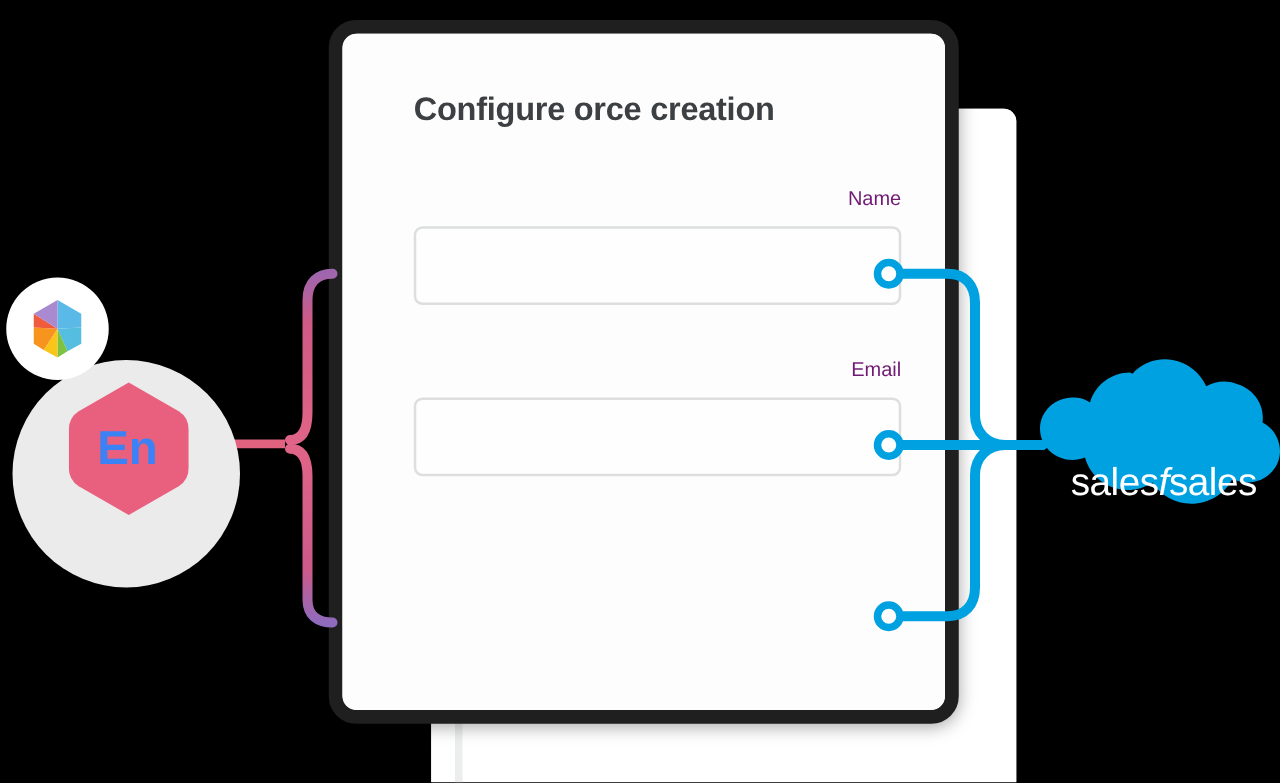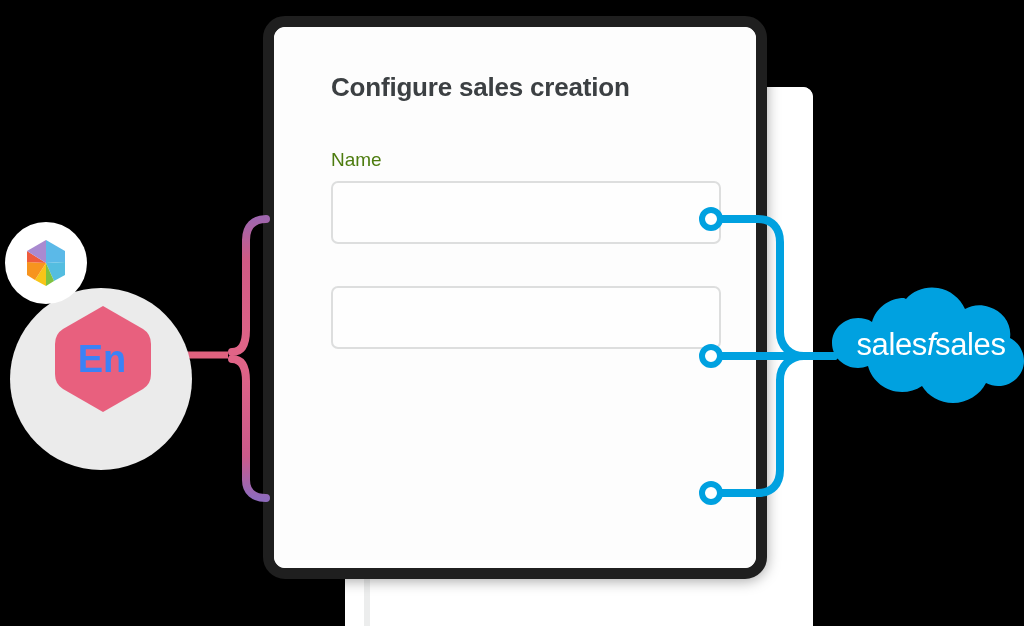--- a/index.html
+++ b/index.html
@@ -73,24 +73,25 @@
     letter-spacing: -0.2px;
     white-space: nowrap;
   }
 
   .field-group { position: absolute; left: 57px; width: 390px; }
   .field-group.g0 { top: 122px; }
   .field-group.g1 { top: 259px; }
   .field-group.g2 { top: 396px; }
 
   .field-label {
-    font-size: 19px;
-    color: #4d7c0f;
+    font-size: 16px;
+    color: #701a75;
     margin-bottom: 10px;
     line-height: 22px;
+    text-align: right;
   }
   .field-input {
     width: 100%;
     height: 63px;
     box-sizing: border-box;
     border: 2px solid #dddede;
     border-radius: 7px;
     background: #fefefe;
     outline: none;
     font-size: 16px;
@@ -162,21 +163,21 @@
     width: 192px;
     height: 118px;
   }
   .sf-label {
     position: absolute;
     left: 832px;
     top: 286px;
     width: 192px;
     height: 118px;
     display: flex;
-    align-items: center;
+    align-items: flex-end;
     justify-content: center;
     color: #ffffff;
     font-size: 31px;
     letter-spacing: -0.4px;
     padding-left: 6px;
     box-sizing: border-box;
   }
   .sf-label em { font-style: italic; }
 </style>
 </head>
@@ -185,28 +186,29 @@
 <div id="stage">
 
   <div class="ghost-card">
     <div class="ghost-card-inner"></div>
     <div class="ghost-card-seam"></div>
   </div>
 
   <div class="main-card">
     <div class="main-card-body">
 
-      <div class="card-title">Configure sales creation</div>
+      <div class="card-title">Configure orce creation</div>
 
       <div class="field-group g0">
         <div class="field-label">Name</div>
         <input class="field-input" type="text" placeholder="" style="">
       </div>
 
       <div class="field-group g1">
+        <div class="field-label">Email</div>
         <input class="field-input" type="text" placeholder="" style="">
       </div>
 
 
     </div>
   </div>
 
   <svg class="wires" viewBox="0 0 1024 626">
     <defs>
       <linearGradient id="gradTop" x1="0" y1="0" x2="1" y2="0">

